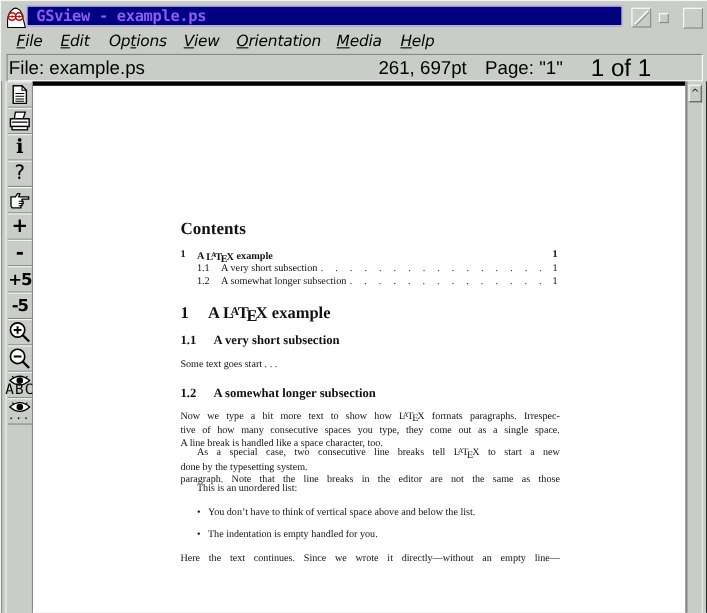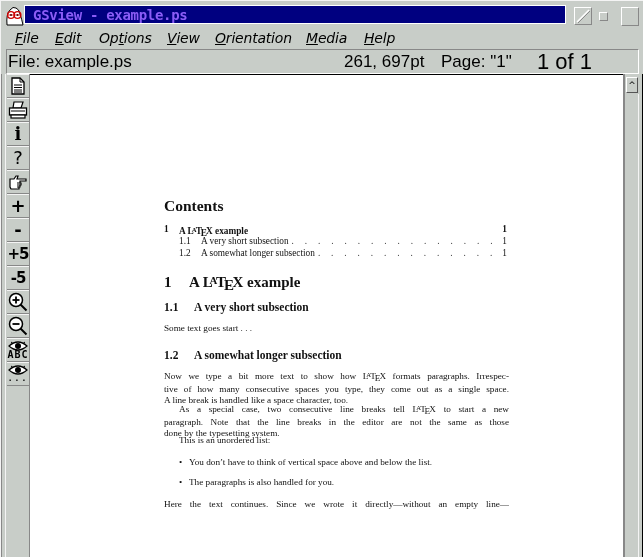--- a/index.html
+++ b/index.html
@@ -44,21 +44,21 @@
   
   .toolbar { position: absolute; left: 6px; top: 73px; width: 23px; height: 484px; background: #c8cdc8;
              border-right: 1px solid #888; }
   .tbtn { position: absolute; left: 0; width: 22px; height: 24px; display: flex; align-items: center; justify-content: center;
           border-bottom: 1px solid #888; border-top: 1px solid #f4f4f4; cursor: pointer; }
   .tbtn .glyph { font-family: "DejaVu Sans", sans-serif; font-weight: bold; color: #000; font-size: 16px; line-height: 16px; }
   .tbtn svg { display: block; }
 
   
   .docview { position: absolute; left: 29px; top: 73px; width: 593px; height: 484px; background: #ffffff;
-             border-top: 1px solid #000000; overflow: hidden; }
+             border-top: 4px solid #000000; overflow: hidden; }
 
   
   .vscroll { position: absolute; left: 622px; top: 73px; width: 16px; height: 484px; background: #c8cdc8;
              border-left: 2px solid #888; }
   .vscroll-up { position: absolute; left: 1px; top: 3px; width: 12px; height: 16px; background: #c8cdc8;
                 border-top: 1px solid #fff; border-left: 1px solid #fff; border-right: 1px solid #555; border-bottom: 1px solid #555;
                 display: flex; align-items: center; justify-content: center; cursor: pointer; }
   .vscroll-up span { font-size: 9px; line-height: 9px; font-family: "DejaVu Sans", sans-serif; color: #000; }
   .vscroll-track { position: absolute; left: 0; top: 20px; width: 14px; height: 464px; border-right: 1px solid #f4f4f4; }
   .right-frame { position: absolute; left: 638px; top: 73px; width: 5px; height: 484px; background: #c8cdc8; border-right: 2px solid #000; }
@@ -196,21 +196,21 @@
         <line x1="4.5" y1="8" x2="11.5" y2="8" stroke="#000" stroke-width="1.8"></line>
       </svg>
     </div>
     <div class="tbtn" style="top:264px;flex-direction:column">
       <svg width="20" height="10" viewBox="0 0 20 10">
         <path d="M1 5 Q10 -3 19 5 Q10 13 1 5 Z" fill="#fff" stroke="#000" stroke-width="1.2"></path>
         <circle cx="10" cy="5" r="3" fill="#000"></circle>
         <line x1="3" y1="1" x2="5" y2="2.5" stroke="#000"></line>
           <line x1="17" y1="1" x2="15" y2="2.5" stroke="#000"></line>
       </svg>
-      <span style="font-family:'DejaVu Sans Mono',monospace;font-size:10px;line-height:8px;font-weight:bold;letter-spacing:1px">ABC</span>
+      <span style="font-family:'DejaVu Sans Mono',monospace;font-size:13px;line-height:8px;font-weight:normal;letter-spacing:1px">ABC</span>
     </div>
     <div class="tbtn" style="top:288px;flex-direction:column">
       <svg width="20" height="10" viewBox="0 0 20 10">
         <path d="M1 5 Q10 -3 19 5 Q10 13 1 5 Z" fill="#fff" stroke="#000" stroke-width="1.2"></path>
         <circle cx="10" cy="5" r="3" fill="#000"></circle>
         <line x1="3" y1="1" x2="5" y2="2.5" stroke="#000"></line>
           <line x1="17" y1="1" x2="15" y2="2.5" stroke="#000"></line>
       </svg>
       <span style="font-family:'DejaVu Sans Mono',monospace;font-size:8px;line-height:8px;font-weight:bold;letter-spacing:2px">...</span>
     </div>
@@ -256,33 +256,33 @@
       </div>
 
       <div class="para" style="top:294px">
         <span class="line"><span>Now we type a bit more text to show how </span><span class="latex"><span>L</span><span class="a">A</span><span>T</span><span class="e">E</span><span>X</span></span><span> formats paragraphs. Irrespec-</span></span>
         <span class="line">tive of how many consecutive spaces you type, they come out as a single space.</span>
         <span class="line last">A line break is handled like a space character, too.</span>
       </div>
 
       <div class="para" style="top:327px">
         <span class="line" style="padding-left:15px"><span>As a special case, two consecutive line breaks tell </span><span class="latex"><span>L</span><span class="a">A</span><span>T</span><span class="e">E</span><span>X</span></span><span> to start a new</span></span>
+        <span class="line last">done by the typesetting system.</span>
         <span class="line">paragraph. Note that the line breaks in the editor are not the same as those</span>
-        <span class="line last">done by the typesetting system.</span>
       </div>
 
       <div class="para" style="top:360px;padding-left:15px">
         <span class="line last">This is an unordered list:</span>
       </div>
 
       <div class="bullet-row" style="top:382px">
         <span class="dot">•</span><span>You don’t have to think of vertical space above and below the list.</span>
       </div>
       <div class="bullet-row" style="top:402px">
-        <span class="dot">•</span><span>The paragraphs is also handled for you.</span>
+        <span class="dot">•</span><span>The indentation is empty handled for you.</span>
       </div>
 
       <div class="para" style="top:424px">
         <span class="line">Here the text continues. Since we wrote it directly—without an empty line—</span>
       </div>
     </div>
   </div>
 
   <div class="vscroll">
     <div class="vscroll-up">

